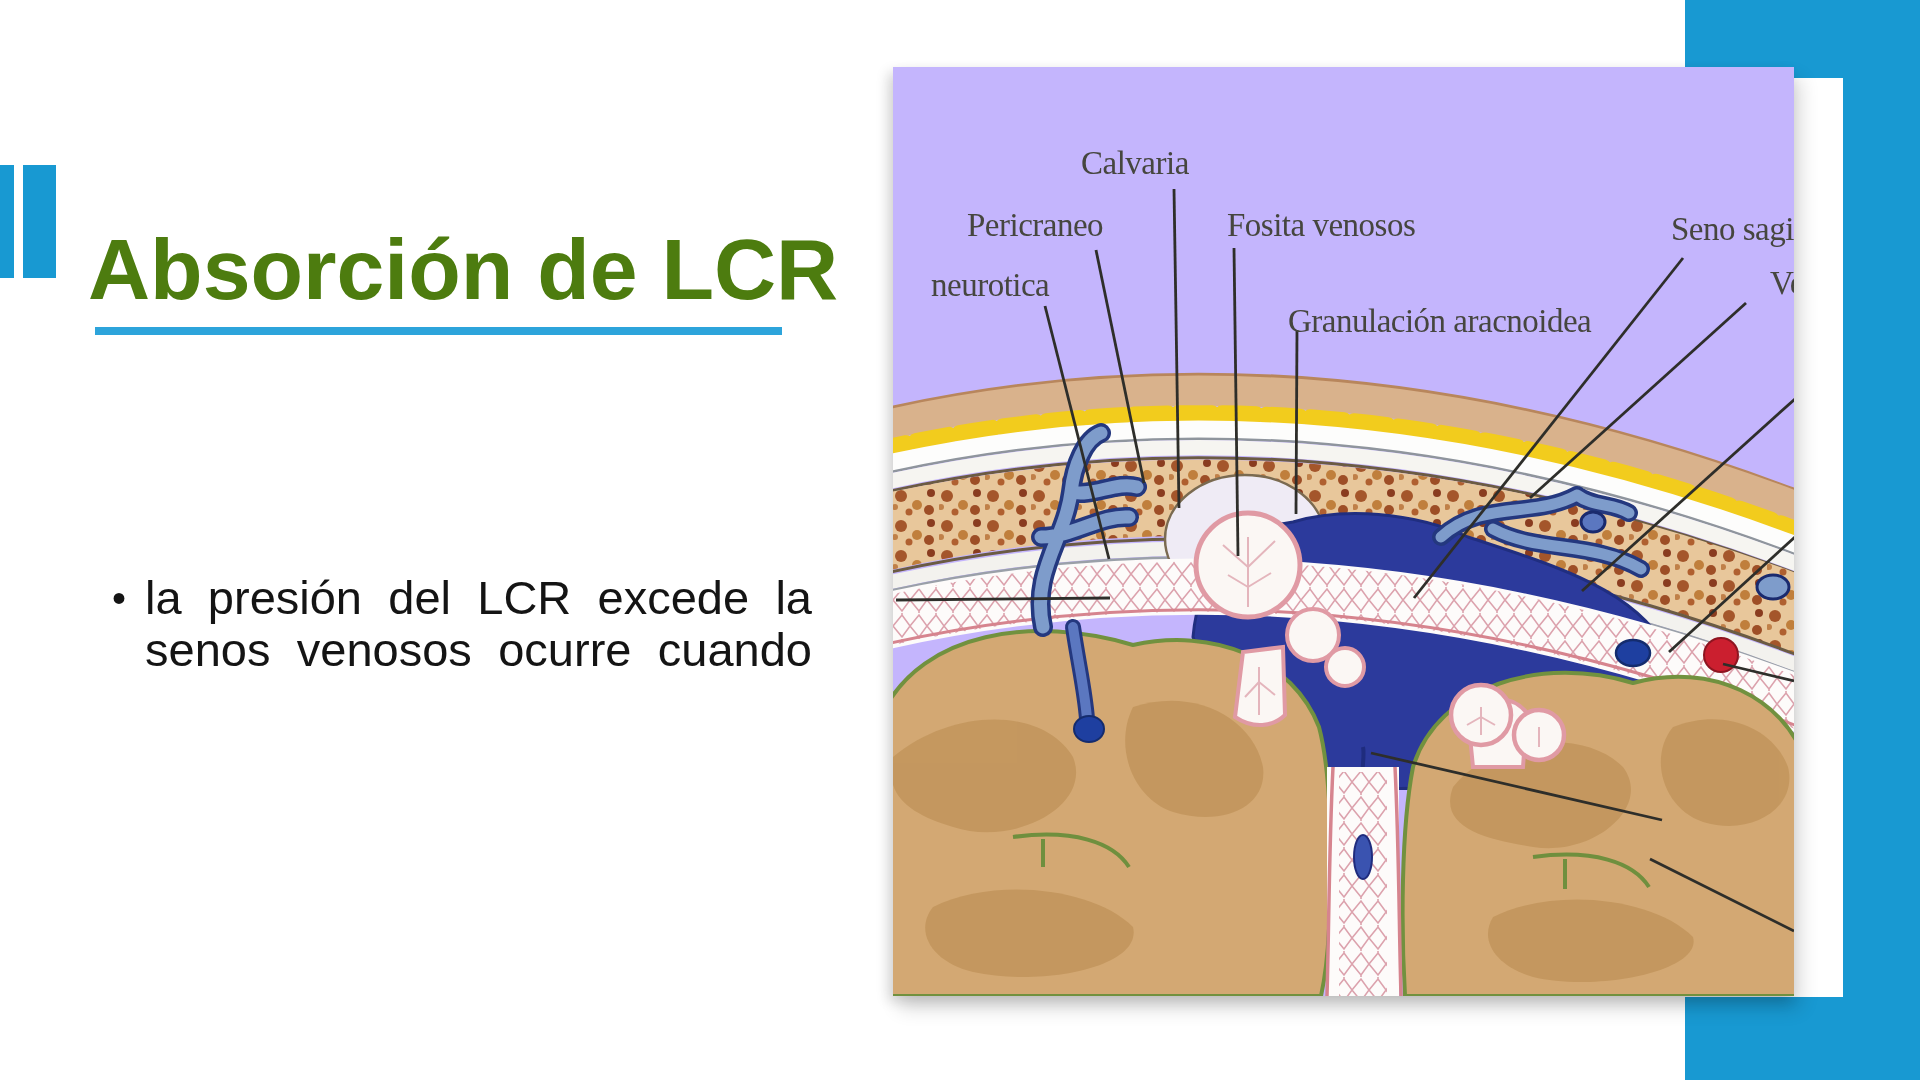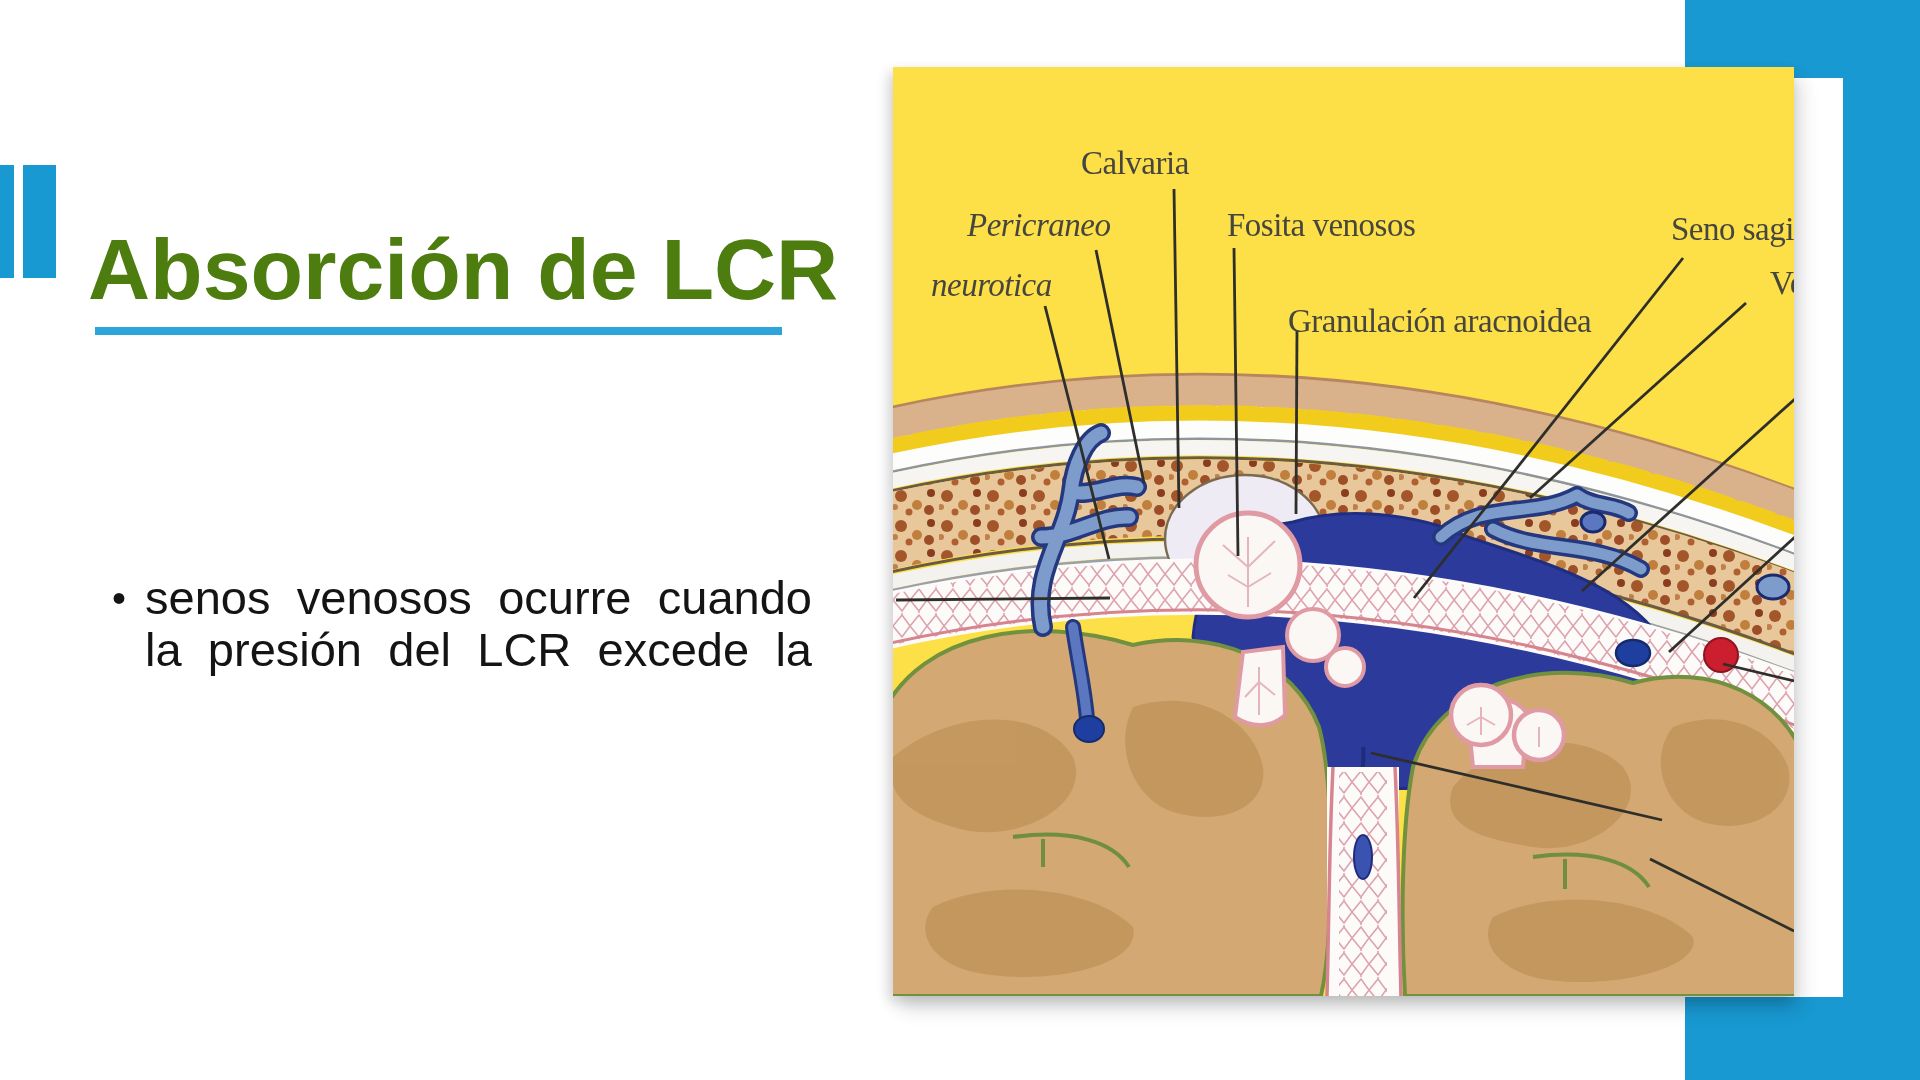--- a/index.html
+++ b/index.html
@@ -20,28 +20,28 @@
   .title-rule{position:absolute;left:95px;top:327px;width:687px;height:8px;background:#2DA4DB;}
 
   
   .bullet-block{position:absolute;left:112px;top:572px;width:700px;display:flex;align-items:flex-start;}
   .bullet-dot{flex:0 0 33px;font-size:40px;line-height:52px;color:#141414;}
   .bullet-lines{flex:1;}
   .bline{font-size:47px;line-height:52px;color:#141414;}
   .bline.just{text-align:justify;text-align-last:justify;word-spacing:1px;}
 
   
-  .figure-panel{position:absolute;left:893px;top:67px;width:901px;height:929px;background:#fde047;
+  .figure-panel{position:absolute;left:893px;top:67px;width:901px;height:929px;background:#c4b5fd;
                 overflow:hidden;box-shadow:-5px 5px 12px rgba(0,0,0,.14),6px 12px 18px rgba(0,0,0,.16);}
   .figure-panel svg{position:absolute;left:0;top:0;}
   .fig-label{position:absolute;font-family:"Liberation Serif",serif;font-size:33px;color:#46463f;
              letter-spacing:-0.5px;white-space:nowrap;}
-  .fig-label.it{font-style:italic;text-align:center;}
+  .fig-label.it{text-align:center;}
   .lab-calvaria{left:188px;top:78px;}
-  .lab-pericraneo{left:74px;top:140px;font-style:italic;}
+  .lab-pericraneo{left:74px;top:140px;}
   .lab-fosita{left:334px;top:140px;}
   .lab-neurotica{left:38px;top:200px;}
   .lab-granulacion{left:395px;top:236px;}
   .lab-seno{left:778px;top:144px;}
   .lab-ver{left:852px;top:198px;margin-left:25px;}
 </style>
 </head>
 <body>
 
 <div class="deco bar-left-thin"></div>
@@ -49,22 +49,22 @@
 <div class="deco block-top-right"></div>
 <div class="deco bar-right"></div>
 <div class="deco block-bottom-right"></div>
 
 <h1 class="title">Absorción de LCR</h1>
 <div class="title-rule"></div>
 
 <div class="bullet-block">
   <span class="bullet-dot">•</span>
   <div class="bullet-lines">
+    <div class="bline just">la presión del LCR excede la</div>
     <div class="bline just">senos venosos ocurre cuando</div>
-    <div class="bline just">la presión del LCR excede la</div>
   </div>
 </div>
 
 <div class="figure-panel">
 
   <svg width="905" height="929" viewBox="0 0 905 929">
     <defs>
       <pattern id="diploe" width="46" height="30" patternUnits="userSpaceOnUse">
         <rect width="46" height="30" fill="#E8C79B"></rect>
         <circle cx="8" cy="9" r="6" fill="#A4562B"></circle>

